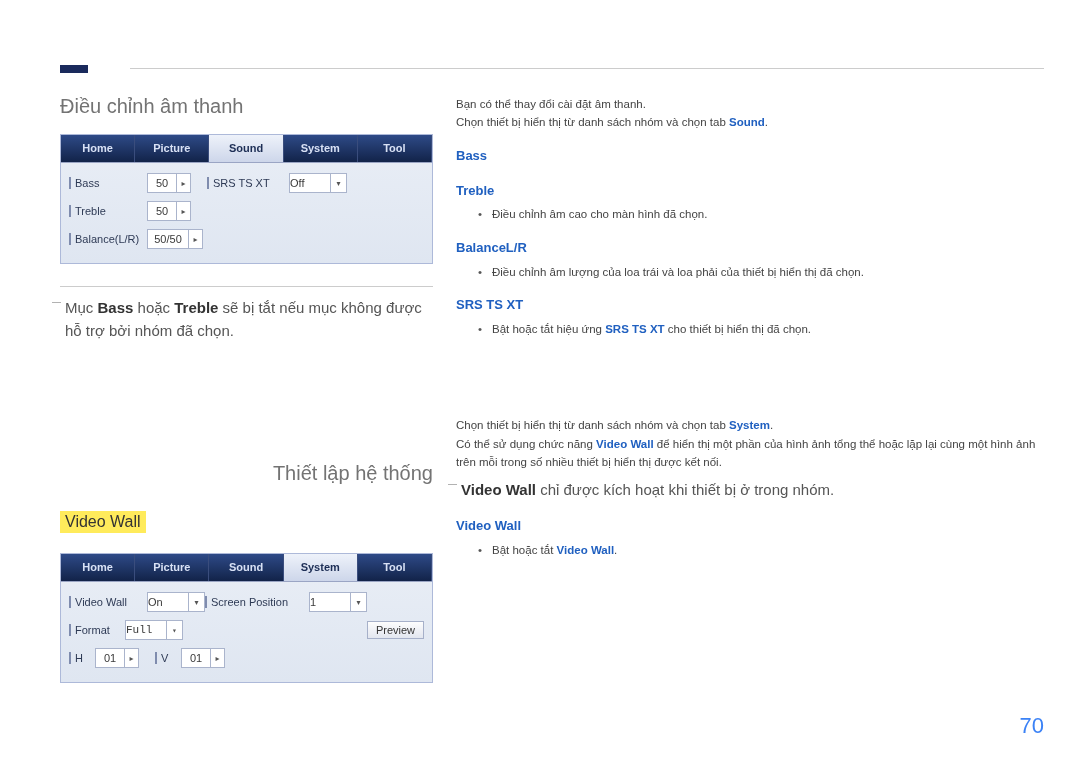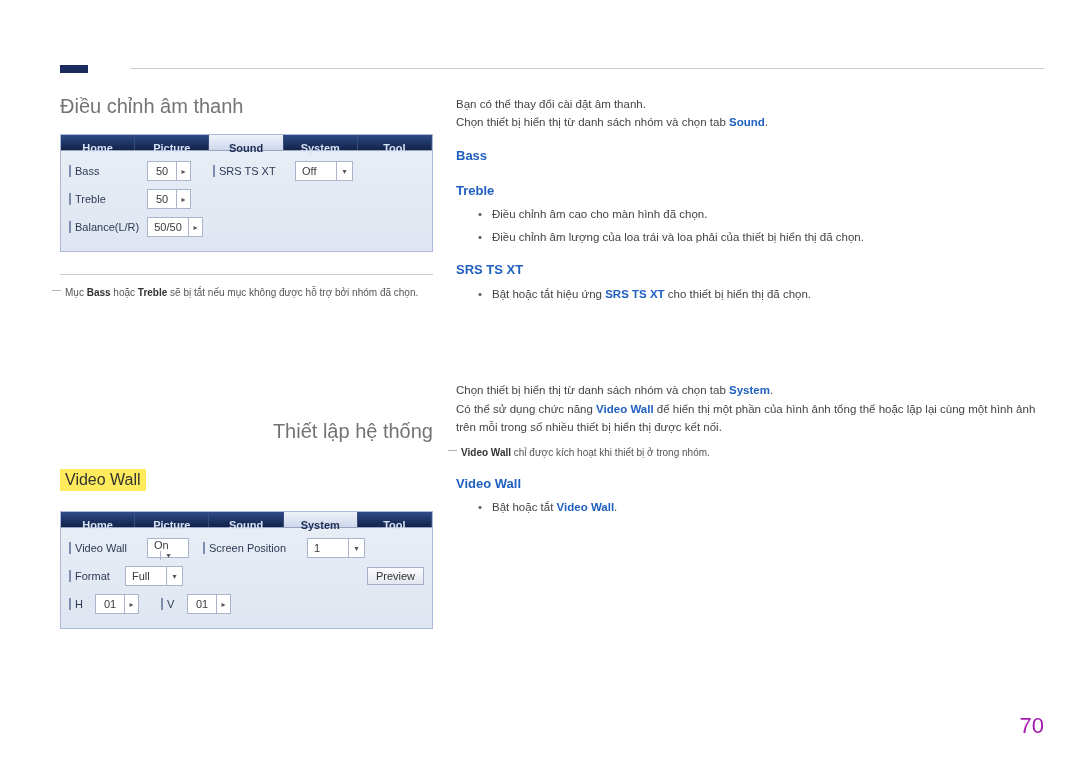--- a/index.html
+++ b/index.html
@@ -34,21 +34,21 @@
     color: #737373;
     margin-bottom: 16px;
   }
   .panel {
     border: 1px solid #adb9d9;
     background: linear-gradient(#e9eef6,#dfe6f1);
   }
   .tabs {
     display: flex;
     background: linear-gradient(#21386b,#0f1e40);
-    height: 16px;
+    height: 28px;
     border-bottom: 1px solid #9aa5c4;
   }
   .tab {
     flex: 1;
     color: #d8e1f5;
     font-size: 11px;
     font-weight: bold;
     text-align: center;
     line-height: 26px;
     border-right: 1px solid #3a4d7d;
@@ -73,37 +73,37 @@
     padding-left: 4px;
     border-left: 2px solid #7f8cae;
   }
   .spin {
     background: #fff;
     border: 1px solid #aab4cc;
     height: 20px;
     display: inline-flex;
     align-items: center;
     font-size: 11px;
-    margin-right: 22px;
+    margin-right: 16px;
   }
   .spin .sv { padding: 0 6px; min-width: 28px; text-align: center; }
   .spin .sb, .spin .sbr {
     width: 14px; height: 18px;
     display: flex; align-items: center; justify-content: center;
     color: #555; font-size: 8px;
     border-left: 1px solid #aab4cc;
   }
   .divider-h {
     height: 1px;
     background: #ccc;
     margin: 22px 0 10px;
   }
   .footnote {
     position: relative;
-    font-size: 10px;
+    font-size: 15px;
     color: #555;
     padding-left: 5px;
     line-height: 1.5;
   }
   .footnote::before {
     content: "―";
     position: absolute;
     left: -8px; top: -1px;
     color: #888;
     font-size: 9px;
@@ -131,32 +131,32 @@
   h4.term { color: #2060c0; font-size: 13px; font-weight: bold; margin-top: 14px; }
   ul.bul { list-style: none; padding: 4px 0 0 22px; }
   ul.bul li { position: relative; padding-left: 14px; }
   ul.bul li::before{
     content: "•"; position: absolute; left: 0; top: 0; color: #555;
   }
   .sysblock { margin-top: 78px; }
   .pagenum {
     position: absolute;
     bottom: 24px; right: 36px;
-    font-size: 22px; color: #a21caf; font-weight: 300;
+    font-size: 22px; color: #3b82f6; font-weight: 300;
   }
   .panel2body .row { gap: 0; }
   .dropdown {
     background: #fff;
     border: 1px solid #aab4cc;
     height: 20px;
     display: inline-flex;
     align-items: center;
     font-size: 11px;
   }
-  .dropdown .dv { padding: 0 6px; min-width: 40px; }
+  .dropdown .dv { padding: 0 0; min-width: 40px; }
   .dropdown .db { width: 16px; height: 18px; border-left:1px solid #aab4cc; display:flex;align-items:center;justify-content:center;font-size:8px;color:#555;}
   .smw { min-width: 22px; }
   .btn {
     background: linear-gradient(#fdfdfd,#e2e6ef);
     border: 1px solid #a6b0c9;
     font-size: 11px;
     padding: 2px 8px;
     color: #333;
   }
   .panel2body .half { display: inline-flex; align-items:center; }
@@ -221,33 +221,33 @@
     <div class="tabs">
       <div class="tab">Home</div>
       <div class="tab">Picture</div>
       <div class="tab">Sound</div>
       <div class="tab active">System</div>
       <div class="tab">Tool</div>
     </div>
     <div class="panel-body panel2body">
       <div class="row">
         <div class="field-label" style="width:78px;">Video Wall</div>
-        <div class="dropdown" style="margin-right:14px;flex-direction:column;">
+        <div class="dropdown" style="">
           <div class="dv">On</div>
           <div class="db">▾</div>
         </div>
         <div class="field-label" style="width:104px;">Screen Position</div>
         <div class="dropdown">
           <div class="dv smw">1</div>
           <div class="db">▾</div>
         </div>
       </div>
       <div class="row">
         <div class="field-label" style="width:56px;">Format</div>
-        <div class="dropdown" style="margin-right:18px;">
+        <div class="dropdown" style="margin-right:18px;font-family:Liberation Mono, monospace;">
           <div class="dv">Full</div>
           <div class="db">▾</div>
         </div>
         <div style="flex:1"></div>
         <button class="btn">Preview</button>
       </div>
       <div class="row">
         <div class="half">
           <div class="lblshort">H</div>
           <div class="spin">
@@ -273,20 +273,21 @@
     <span>Chọn thiết bị hiển thị từ danh sách nhóm và chọn tab </span><span class="bold" style="color:#2060c0;">Sound</span><span>.</span>
   </div>
 
   <h4 class="term">Bass</h4>
 
   <h4 class="term">Treble</h4>
   <ul class="bul">
       <li>Điều chỉnh âm cao cho màn hình đã chọn.</li>
     </ul>
 
+  <h4 class="term">BalanceL/R</h4>
   <ul class="bul">
       <li>Điều chỉnh âm lượng của loa trái và loa phải của thiết bị hiển thị đã chọn.</li>
     </ul>
 
   <h4 class="term">SRS TS XT</h4>
   <ul class="bul">
       <li>
     <span>Bật hoặc tắt hiệu ứng </span><span class="blue">SRS TS XT</span><span> cho thiết bị hiển thị đã chọn.</span>
   </li>
     </ul>

